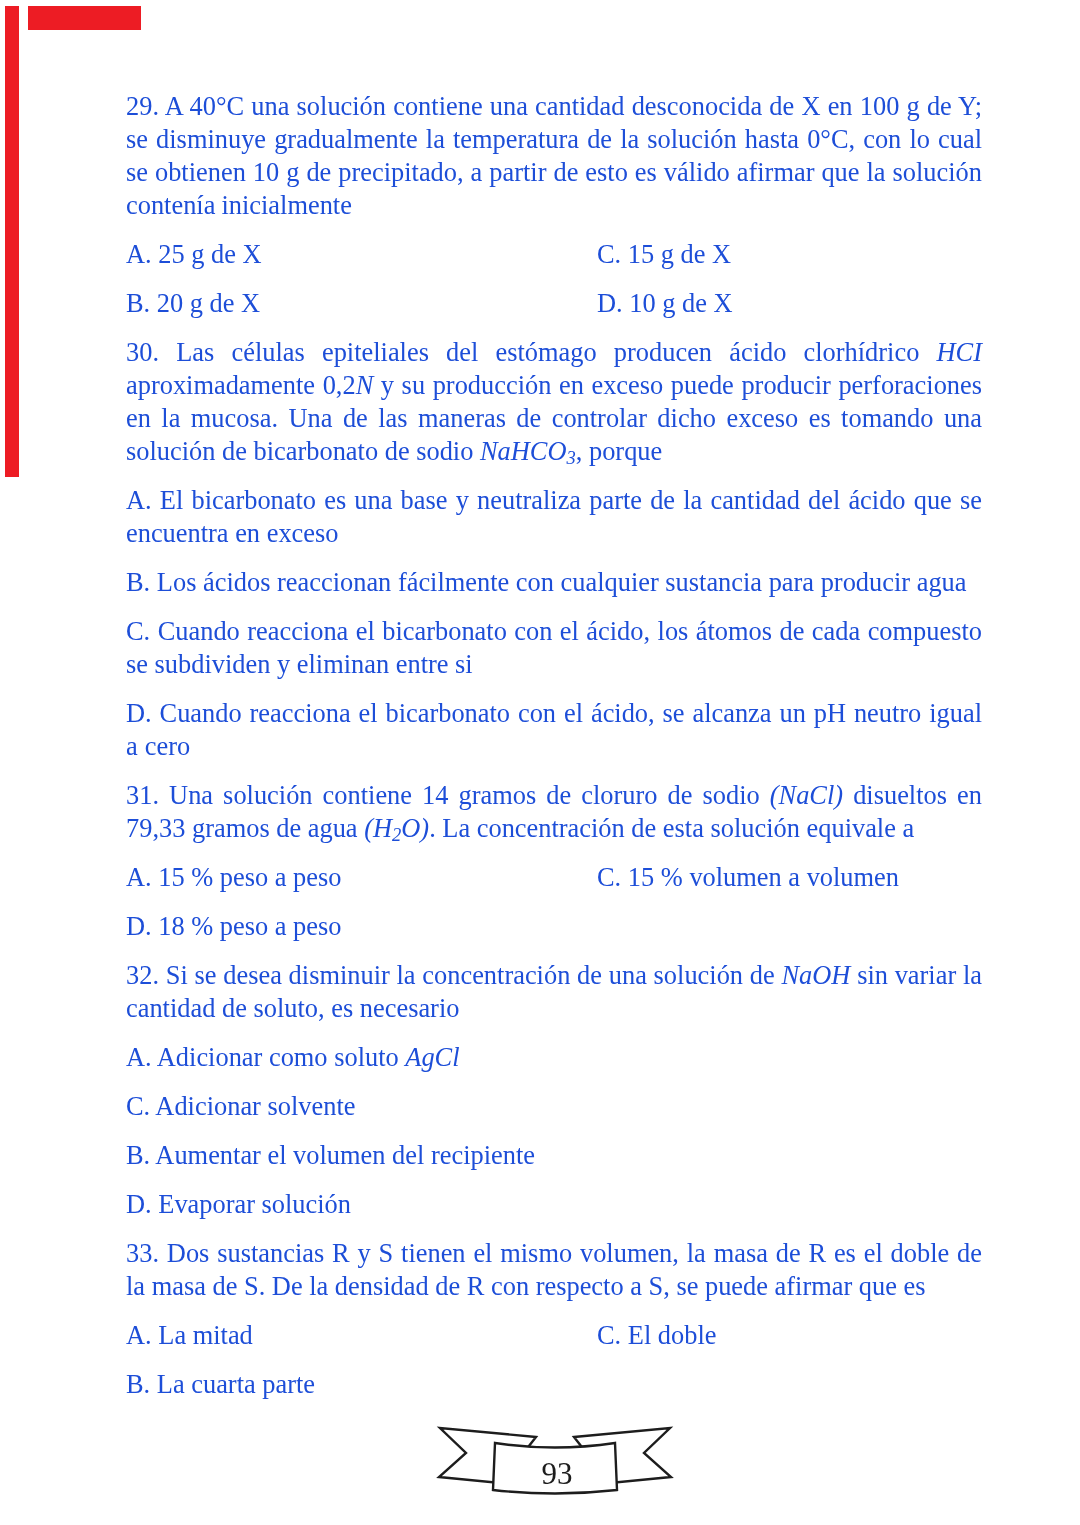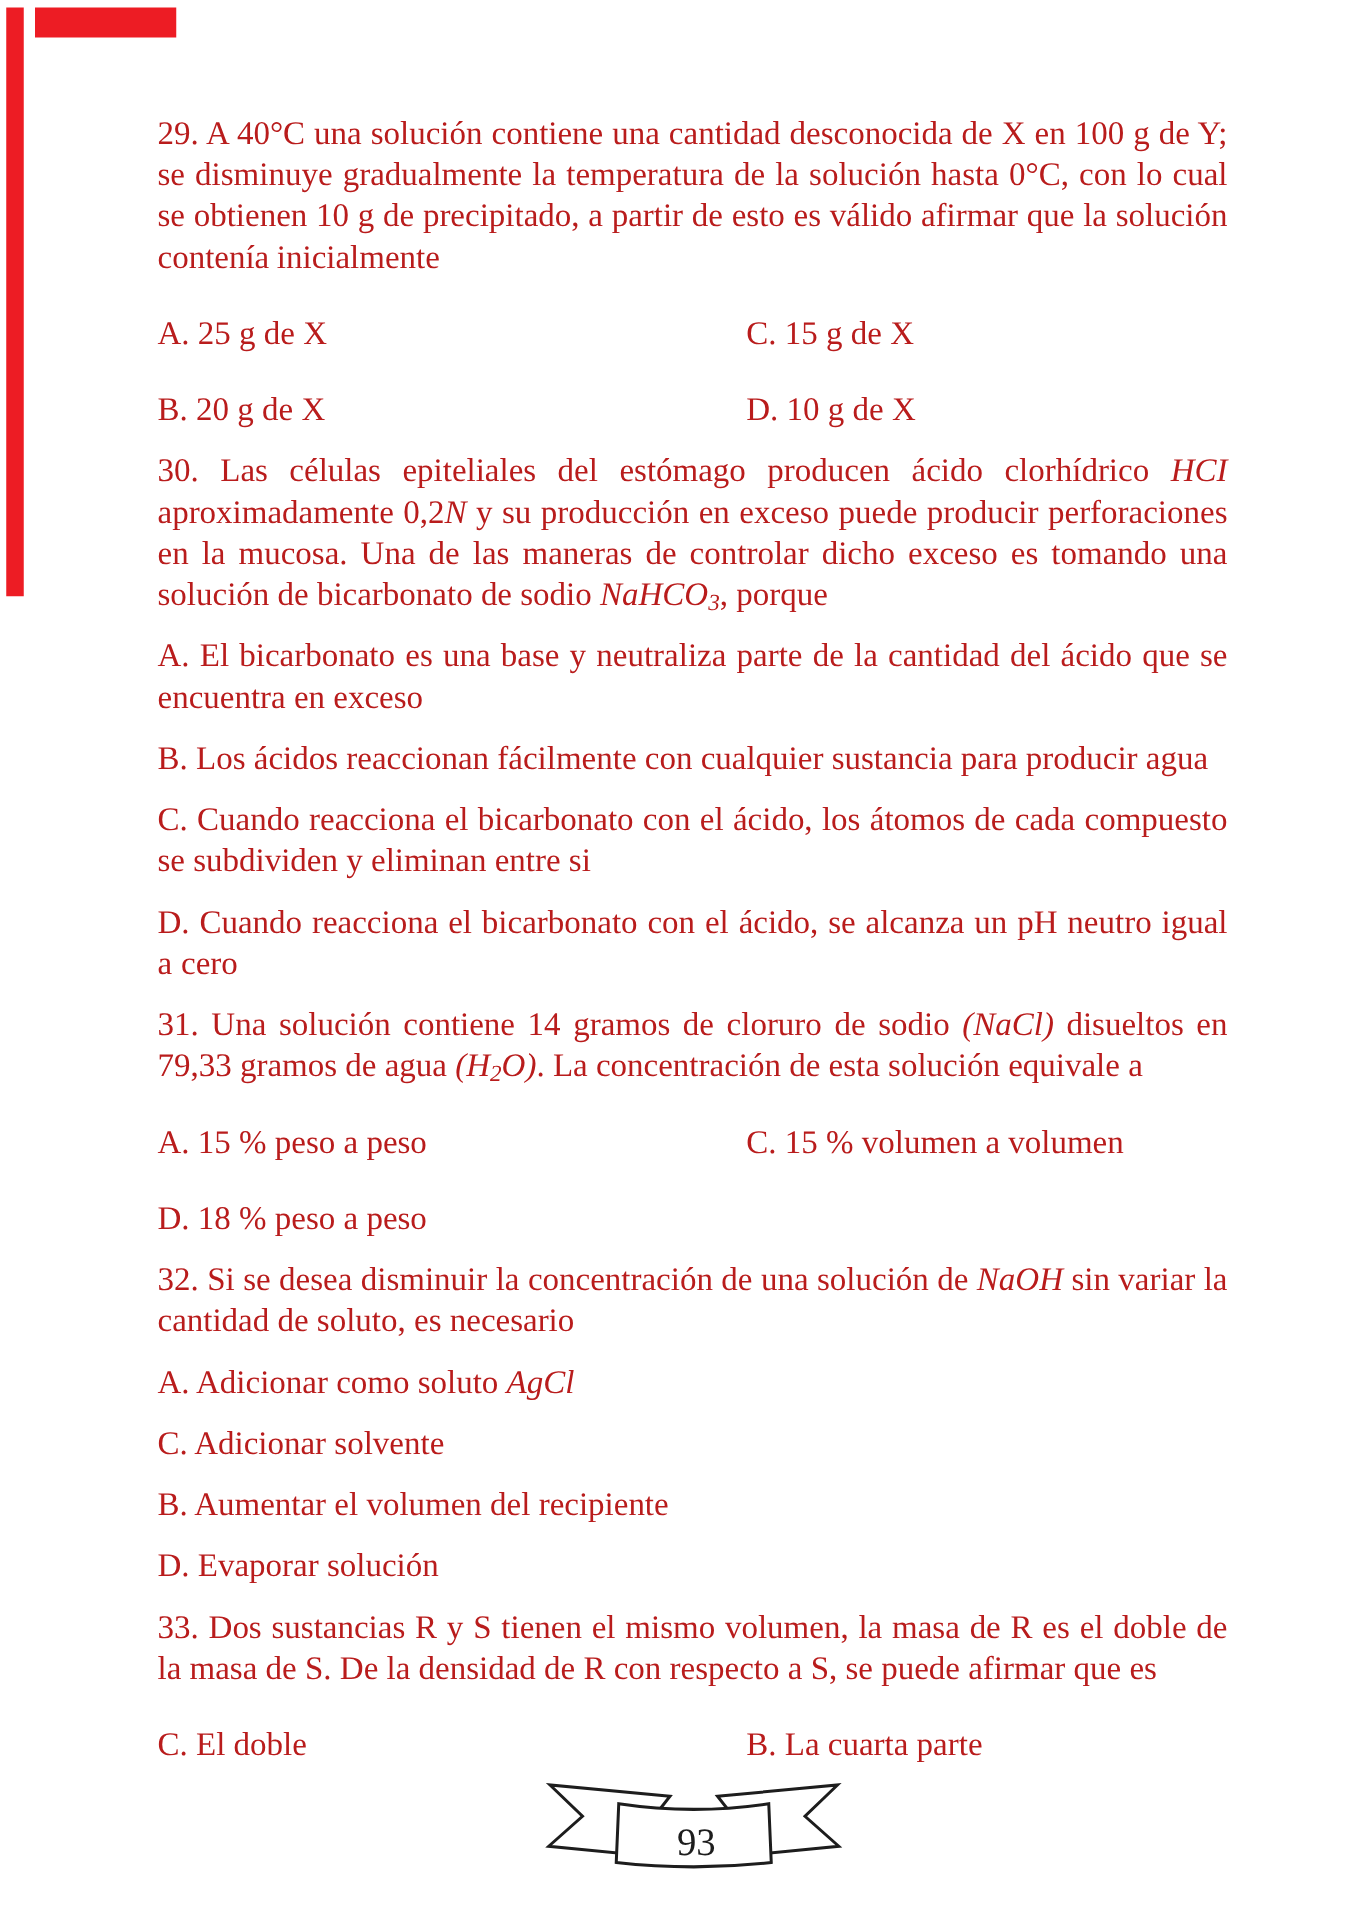--- a/index.html
+++ b/index.html
@@ -2,40 +2,40 @@
 <html><head>
 <meta charset="utf-8">
 <style>
   html, body { margin: 0; padding: 0; background: #ffffff; }
   .page {
     position: relative;
     width: 1080px;
     height: 1525px;
     background: #ffffff;
     font-family: "Liberation Serif", "DejaVu Serif", serif;
-    color: #b91c1c;
+    color: #1d4ed8;
     overflow: hidden;
   }
   
   .scan-mark { position: absolute; background: #ed1c24; }
   .scan-mark-h { left: 28px; top: 6px; width: 113px; height: 24px; }
   .scan-mark-v { left: 5px;  top: 6px; width: 14px;  height: 471px; }
 
   .content {
     position: absolute;
     left: 126px;
     top: 90px;
     width: 856px;
     font-size: 26.4px;
     line-height: 33px;
   }
   .para { margin: 0 0 16px 0; text-align: justify; }
   .tune-tight { word-spacing: -0.02em; }
   .tune-wide  { word-spacing:  0.02em; }
-  .opt { margin: 12px 0 16px 0; }
+  .opt { margin: 0 0 16px 0; }
   .opt.justify { text-align: justify; }
   .opt.oneline { white-space: nowrap; }
   .two-col { display: grid; grid-template-columns: 471px auto; }
   .m { }
   sub.msub {
     font-size: 0.7em;
     line-height: 0;
     vertical-align: baseline;
     position: relative;
     bottom: -0.2em;
@@ -91,20 +91,21 @@
     <p class="para"><span>32.</span> <span>Si se desea disminuir la concentración de una solución de </span><i class="m">NaOH</i><span> sin variar la cantidad de soluto, es necesario</span></p>
 
     <p class="opt"><span>A.</span> <span>Adicionar como soluto </span><i class="m">AgCl</i></p>
     <p class="opt"><span>C.</span> <span>Adicionar solvente</span></p>
     <p class="opt"><span>B.</span> <span>Aumentar el volumen del recipiente</span></p>
     <p class="opt"><span>D.</span> <span>Evaporar solución</span></p>
 
     <p class="para"><span>33.</span> <span>Dos sustancias R y S tienen el mismo volumen, la masa de R es el doble de la masa de S. De la densidad de R con respecto a S, se puede afirmar que es</span></p>
 
     <div class="two-col">
+      <p class="opt"><span>A.</span> <span>La mitad</span></p>
       <p class="opt"><span>C.</span> <span>El doble</span></p>
       <p class="opt"><span>B.</span> <span>La cuarta parte</span></p>
     </div>
 
   </div>
 
   <svg class="ribbon" viewBox="0 0 238 80" aria-hidden="true">
     <g fill="#ffffff" stroke="#1d1d1d" stroke-width="2.4" stroke-linejoin="miter">
       <path d="M100,17 L4,8 L30,33 L3,57 L64,63 Z"></path>
       <path d="M138,17 L234,8 L208,33 L235,57 L174,63 Z"></path>

